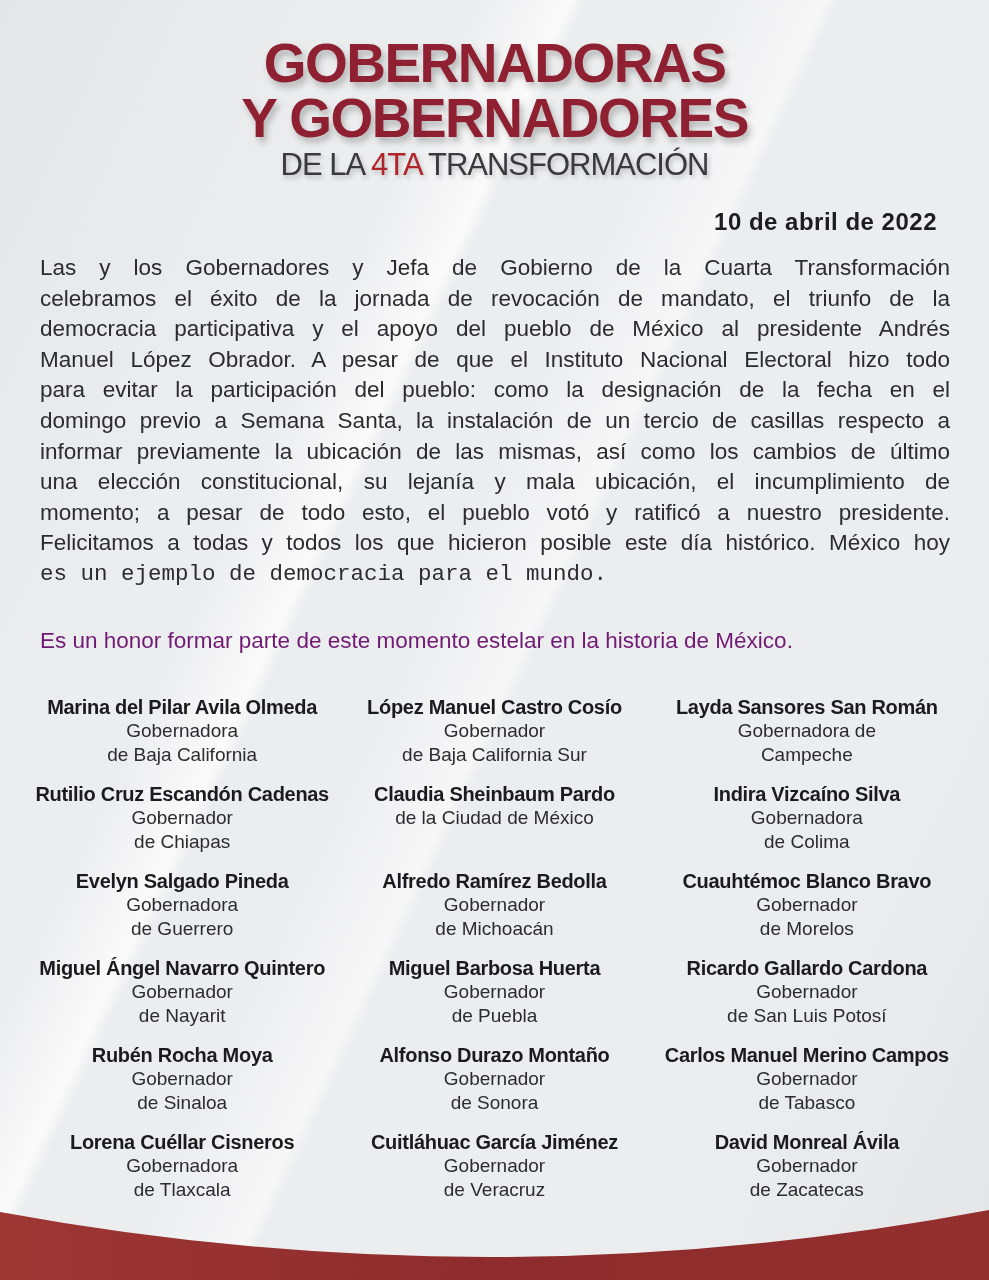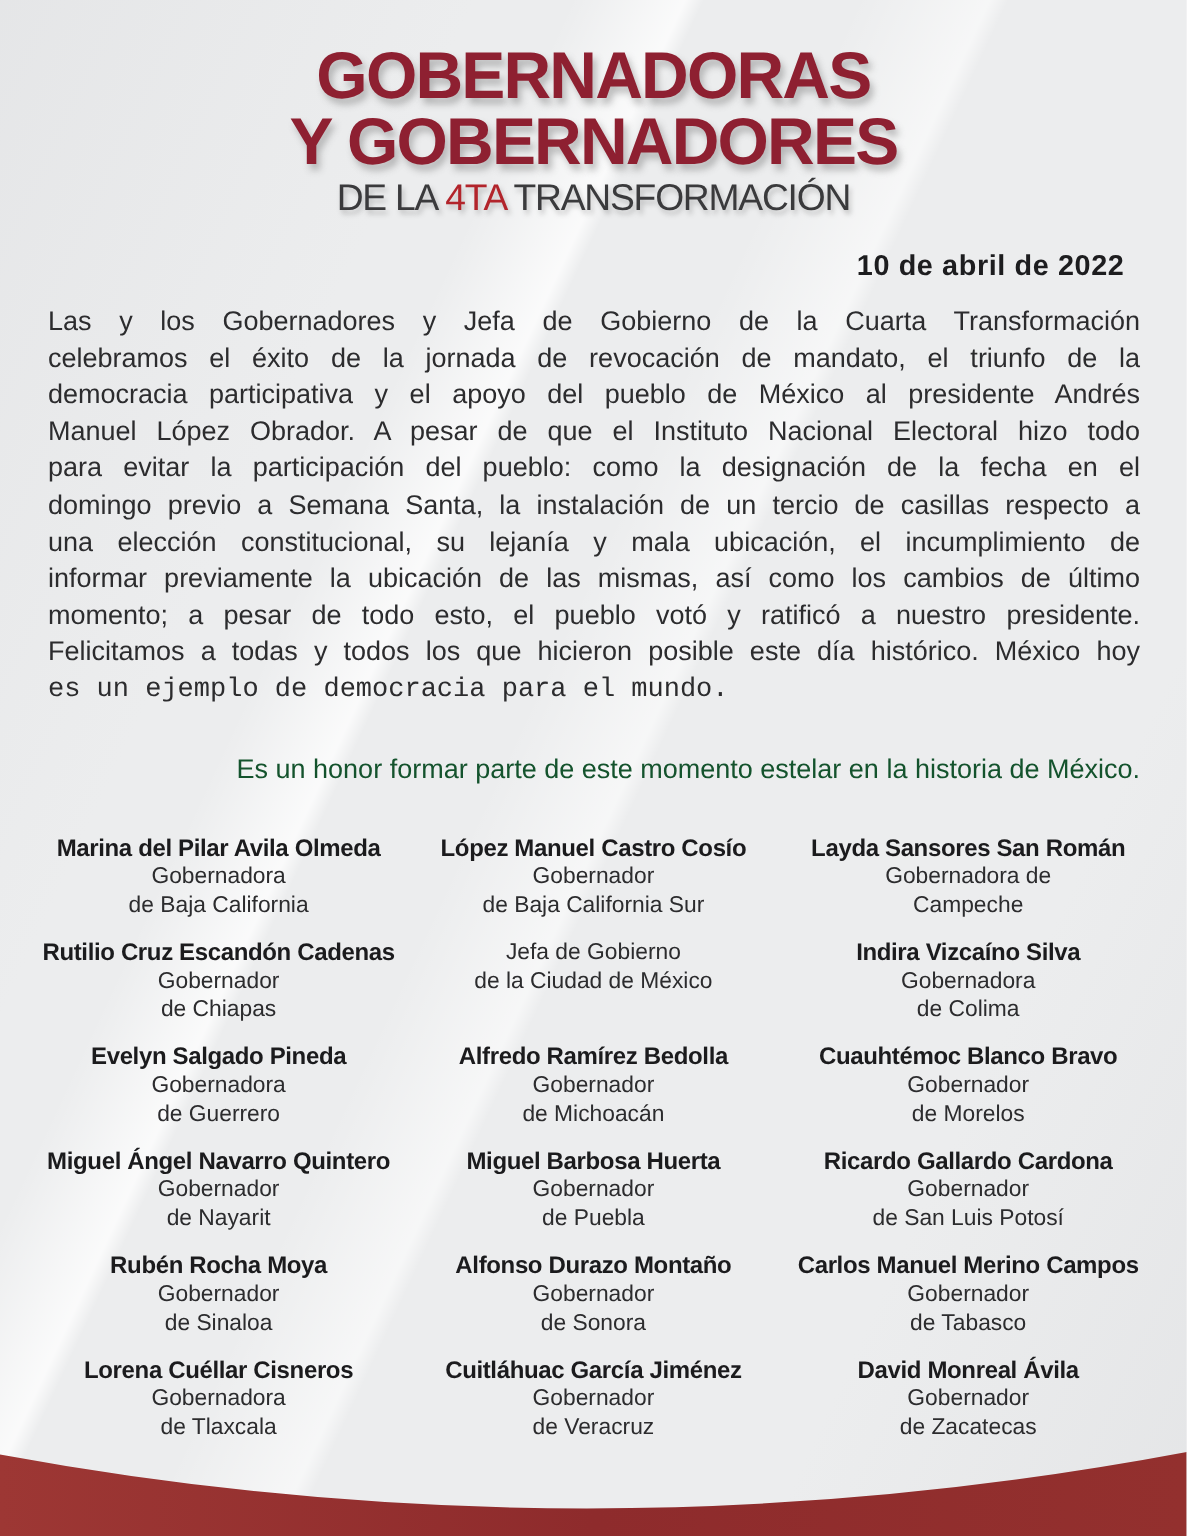--- a/index.html
+++ b/index.html
@@ -58,23 +58,22 @@
     font-size:22.5px; line-height:30.6px;
     color:#2c2c2e;
     z-index:2;
   }
   .par-line { text-align:justify; text-align-last:justify; }
   .par-line.last { text-align-last:left;font-family:Liberation Mono, monospace; }
 
   .closing {
     position:absolute; top:628px; left:40px; width:910px;
     margin:0;
-    font-size:22.5px; color:#14532d;
-    z-index:2;
-    text-align:right;
+    font-size:22.5px; color:#701a75;
+    z-index:2;
   }
 
   .grid {
     position:absolute; top:695px; left:30px; width:929px;
     display:grid;
     grid-template-columns:1fr 1fr 1fr;
     row-gap:15px; column-gap:8px;
     text-align:center;
     z-index:2;
   }
@@ -102,22 +101,22 @@
 
   <div class="date">10 de abril de 2022</div>
 
   <div class="body-par">
       <div class="par-line">Las y los Gobernadores y Jefa de Gobierno de la Cuarta Transformación</div>
       <div class="par-line">celebramos el éxito de la jornada de revocación de mandato, el triunfo de la</div>
       <div class="par-line">democracia participativa y el apoyo del pueblo de México al presidente Andrés</div>
       <div class="par-line">Manuel López Obrador. A pesar de que el Instituto Nacional Electoral hizo todo</div>
       <div class="par-line">para evitar la participación del pueblo: como la designación de la fecha en el</div>
       <div class="par-line">domingo previo a Semana Santa, la instalación de un tercio de casillas respecto a</div>
+      <div class="par-line">informar previamente la ubicación de las mismas, así como los cambios de último</div>
       <div class="par-line">una elección constitucional, su lejanía y mala ubicación, el incumplimiento de</div>
-      <div class="par-line">informar previamente la ubicación de las mismas, así como los cambios de último</div>
       <div class="par-line">momento; a pesar de todo esto, el pueblo votó y ratificó a nuestro presidente.</div>
       <div class="par-line">Felicitamos a todas y todos los que hicieron posible este día histórico. México hoy</div>
       <div class="par-line last">es un ejemplo de democracia para el mundo.</div>
     </div>
 
   <p class="closing">Es un honor formar parte de este momento estelar en la historia de México.</p>
 
   <div class="grid">
   <div class="gov">
     <div class="gov-name">Marina del Pilar Avila Olmeda</div>
@@ -137,21 +136,21 @@
     <div class="gov-state">Campeche</div>
   </div>
 
   <div class="gov">
     <div class="gov-name">Rutilio Cruz Escandón Cadenas</div>
     <div class="gov-role">Gobernador</div>
     <div class="gov-state">de Chiapas</div>
   </div>
 
   <div class="gov">
-    <div class="gov-role">Jefa de Gobierno</div>
+    <div class="gov-name">Claudia Sheinbaum Pardo</div>
     <div class="gov-state">de la Ciudad de México</div>
   </div>
 
   <div class="gov">
     <div class="gov-name">Indira Vizcaíno Silva</div>
     <div class="gov-role">Gobernadora</div>
     <div class="gov-state">de Colima</div>
   </div>
 
   <div class="gov">

